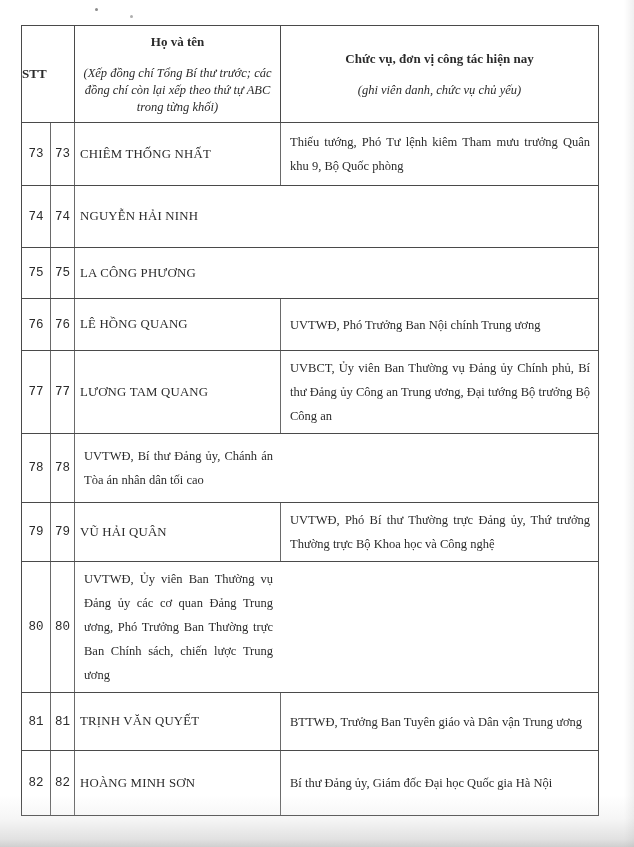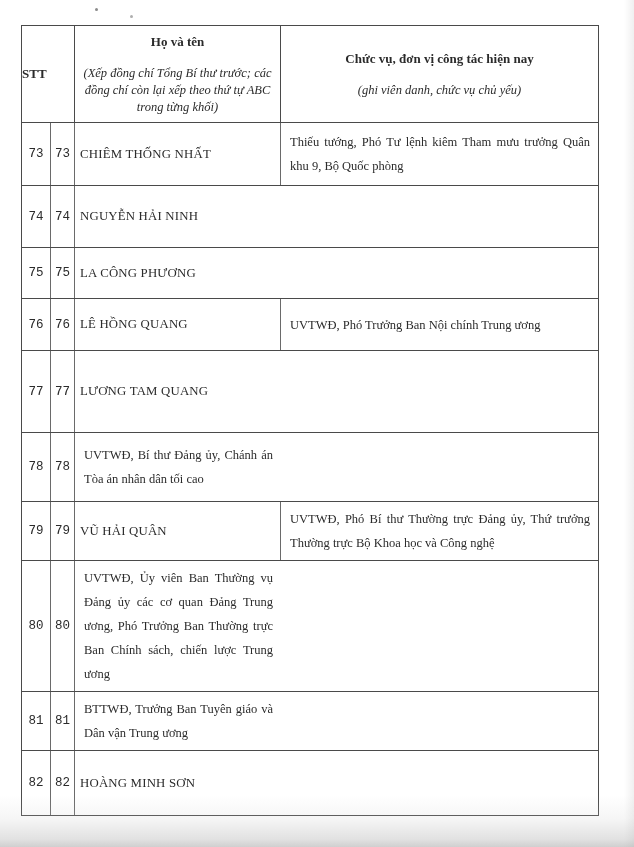--- a/index.html
+++ b/index.html
@@ -141,20 +141,21 @@
       <div class="cell c-num">76</div>
       <div class="cell c-num">76</div>
       <div class="cell c-name">LÊ HỒNG QUANG</div>
       <div class="cell c-pos">UVTWĐ, Phó Trưởng Ban Nội chính Trung ương</div>
     </div>
 
     <div class="row" style="min-height:82px">
       <div class="cell c-num">77</div>
       <div class="cell c-num">77</div>
       <div class="cell c-name">LƯƠNG TAM QUANG</div>
+      <div class="cell c-pos">UVBCT, Ủy viên Ban Thường vụ Đảng ủy Chính phủ, Bí thư Đảng ủy Công an Trung ương, Đại tướng Bộ trưởng Bộ Công an</div>
     </div>
 
     <div class="row" style="min-height:69px">
       <div class="cell c-num">78</div>
       <div class="cell c-num">78</div>
       <div class="cell c-pos">UVTWĐ, Bí thư Đảng ủy, Chánh án Tòa án nhân dân tối cao</div>
     </div>
 
     <div class="row" style="min-height:56px">
       <div class="cell c-num">79</div>
@@ -165,26 +166,28 @@
 
     <div class="row" style="min-height:105px">
       <div class="cell c-num">80</div>
       <div class="cell c-num">80</div>
       <div class="cell c-pos">UVTWĐ, Ủy viên Ban Thường vụ Đảng ủy các cơ quan Đảng Trung ương, Phó Trưởng Ban Thường trực Ban Chính sách, chiến lược Trung ương</div>
     </div>
 
     <div class="row" style="min-height:58px">
       <div class="cell c-num">81</div>
       <div class="cell c-num">81</div>
+      <div class="cell c-name">TRỊNH VĂN QUYẾT</div>
       <div class="cell c-pos">BTTWĐ, Trưởng Ban Tuyên giáo và Dân vận Trung ương</div>
     </div>
 
     <div class="row" style="min-height:64px">
       <div class="cell c-num">82</div>
       <div class="cell c-num">82</div>
       <div class="cell c-name">HOÀNG MINH SƠN</div>
+      <div class="cell c-pos">Bí thư Đảng ủy, Giám đốc Đại học Quốc gia Hà Nội</div>
     </div>
 
   </div>
 
   <div class="right-shade"></div>
   <div class="bottom-shadow"></div>
 </div>
 
 </body></html>

